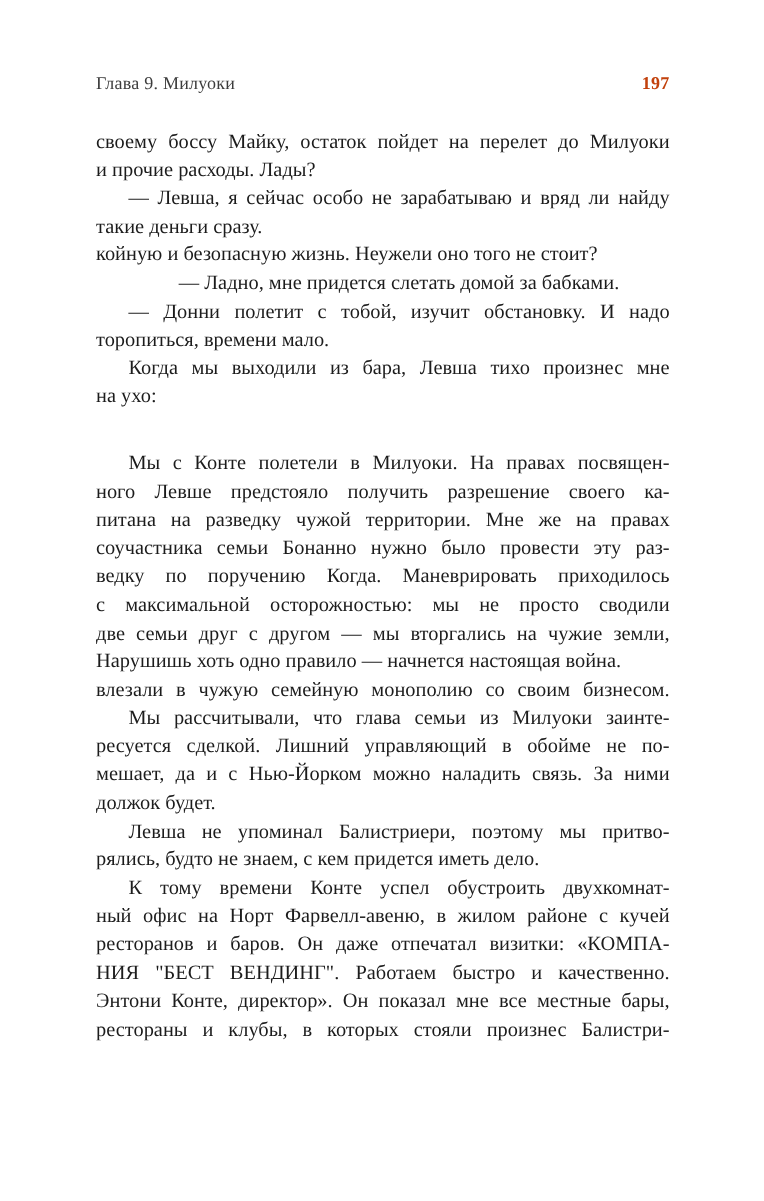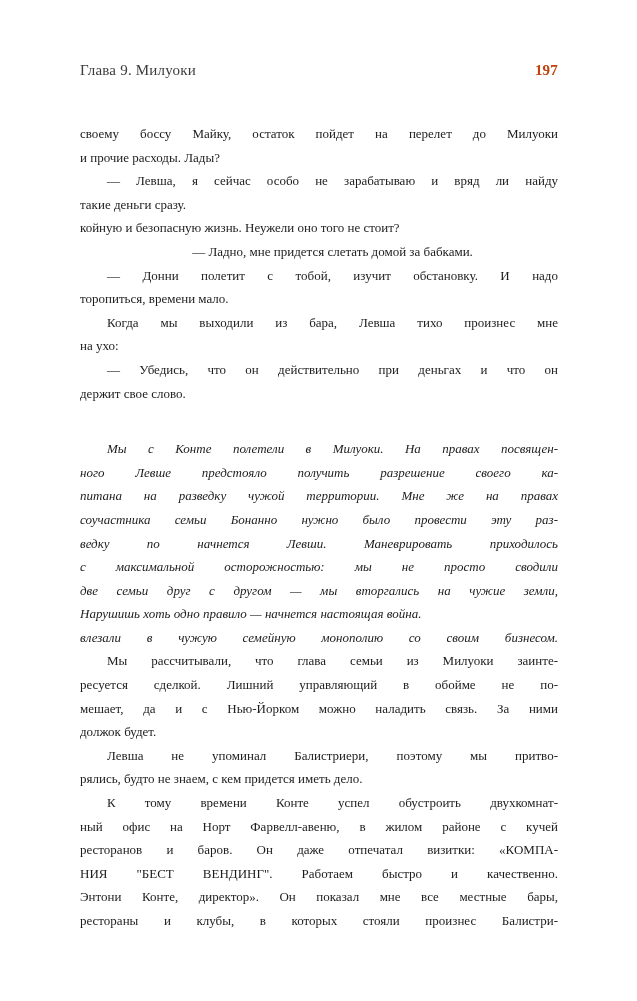--- a/index.html
+++ b/index.html
@@ -28,33 +28,32 @@
     font-size: 15px;
     color: #3c3c3c;
     letter-spacing: 0.2px;
   }
   .page-header .page-number {
     font-weight: bold;
     color: #c2410c;
   }
   .page-body {
     position: absolute;
-    top: 122px;
+    top: 106px;
     left: 80px;
     width: 478px;
-    font-size: 13px;
+    font-size: 17px;
     line-height: 23.6px;
     color: #1c1c1c;
   }
   .paragraph {
     margin: 0;
   }
   .paragraph.section-break {
     margin-top: 32px;
-    font-style: italic;
   }
   .line {
     text-align: left;
     white-space: normal;
   }
   .line.just {
     text-align: justify;
     text-align-last: justify;
   }
   .line.indent {
@@ -86,30 +85,26 @@
         <div class="line indent">— Ладно, мне придется слетать домой за бабками.</div>
       </div>
       <div class="paragraph">
         <div class="line just indent">— Донни полетит с тобой, изучит обстановку. И надо</div>
         <div class="line">торопиться, времени мало.</div>
       </div>
       <div class="paragraph">
         <div class="line just indent">Когда мы выходили из бара, Левша тихо произнес мне</div>
         <div class="line">на ухо:</div>
       </div>
-      <div class="paragraph">
-        <div class="line just indent">— Убедись, что он действительно при деньгах и что он</div>
-        <div class="line">держит свое слово.</div>
-      </div>
       <div class="paragraph section-break">
         <div class="line just indent">Мы с Конте полетели в Милуоки. На правах посвящен-</div>
         <div class="line just">ного Левше предстояло получить разрешение своего ка-</div>
         <div class="line just">питана на разведку чужой территории. Мне же на правах</div>
         <div class="line just">соучастника семьи Бонанно нужно было провести эту раз-</div>
-        <div class="line just">ведку по начнется Левши. Маневрировать приходилось</div>
+        <div class="line just">ведку по поручению Когда. Маневрировать приходилось</div>
         <div class="line just">с максимальной осторожностью: мы не просто сводили</div>
         <div class="line just">две семьи друг с другом — мы вторгались на чужие земли,</div>
         <div class="line">Нарушишь хоть одно правило — начнется настоящая война.</div>
         <div class="line just">влезали в чужую семейную монополию со своим бизнесом.</div>
       </div>
       <div class="paragraph">
         <div class="line just indent">Мы рассчитывали, что глава семьи из Милуоки заинте-</div>
         <div class="line just">ресуется сделкой. Лишний управляющий в обойме не по-</div>
         <div class="line just">мешает, да и с Нью-Йорком можно наладить связь. За ними</div>
         <div class="line">должок будет.</div>

